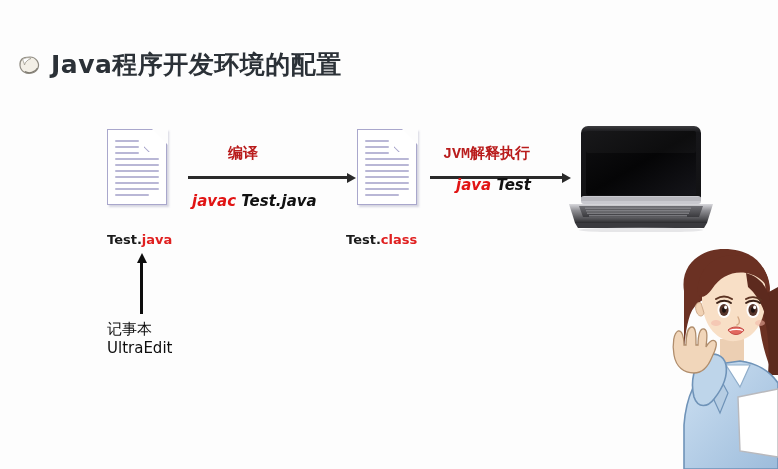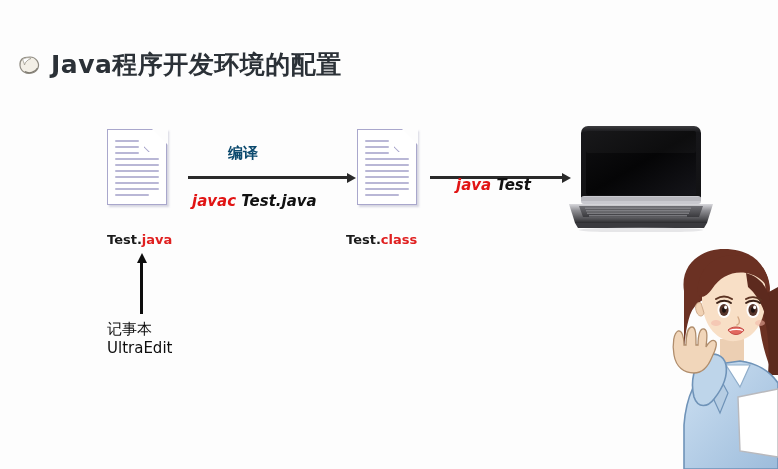--- a/index.html
+++ b/index.html
@@ -150,21 +150,21 @@
     border-bottom: 10px solid #0d0d0d;
     border-left: 5px solid transparent;
     border-right: 5px solid transparent;
   }
 
   .arrow-caption {
     position: absolute;
     font-family: Liberation Mono, monospace;
     font-size: 15px;
     font-weight: 700;
-    color: #0c4a6e;
+    color: #b91c1c;
     white-space: nowrap;
   }
   .cmd {
     position: absolute;
     font-family: "DejaVu Sans", "Liberation Sans", sans-serif;
     font-size: 15px;
     font-weight: 700;
     white-space: nowrap;
     color: #111111;
     font-style: italic;
@@ -295,20 +295,21 @@
         <div class="ln mid"></div>
       </div>
     </div>
     <div class="fold"></div>
     <div class="fold-edge"></div>
   </div>
   <div class="doc-label" style="left:346px; top:232px;text-align:right;">
     <span>Test.</span><span class="ext">class</span>
   </div>
 
+  <div class="arrow-caption" style="left:443px; top:144px;">JVM解释执行</div>
   <div class="arrow-h" style="left:430px; top:176px; width:133px;"></div>
   <div class="cmd" style="left:456px; top:176px;">
     <span class="red">java </span><span>Test</span>
   </div>
 
   <div class="arrow-v" style="left:140px; top:262px; height:52px;"></div>
   <div class="src-label" style="left:107px; top:320px;">
     <div>记事本</div>
     <div>UltraEdit</div>
   </div>

